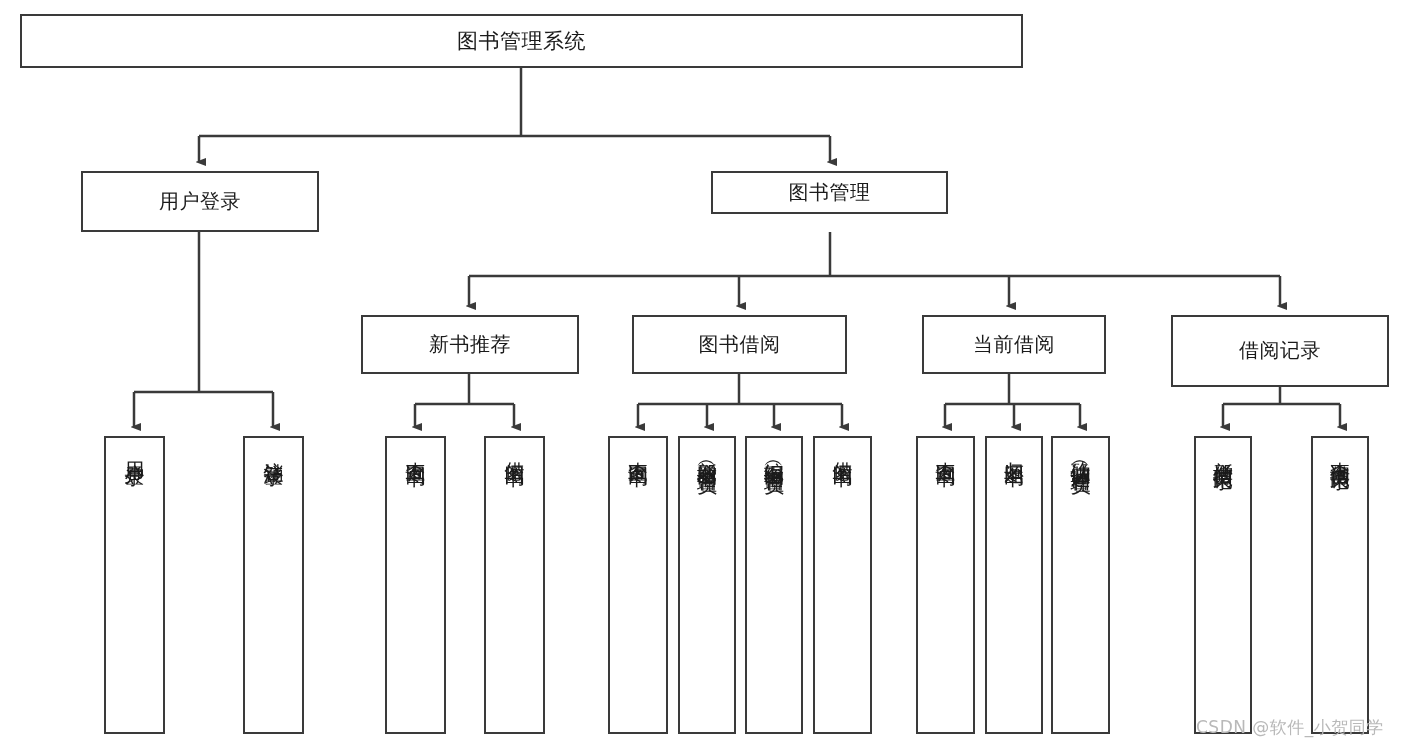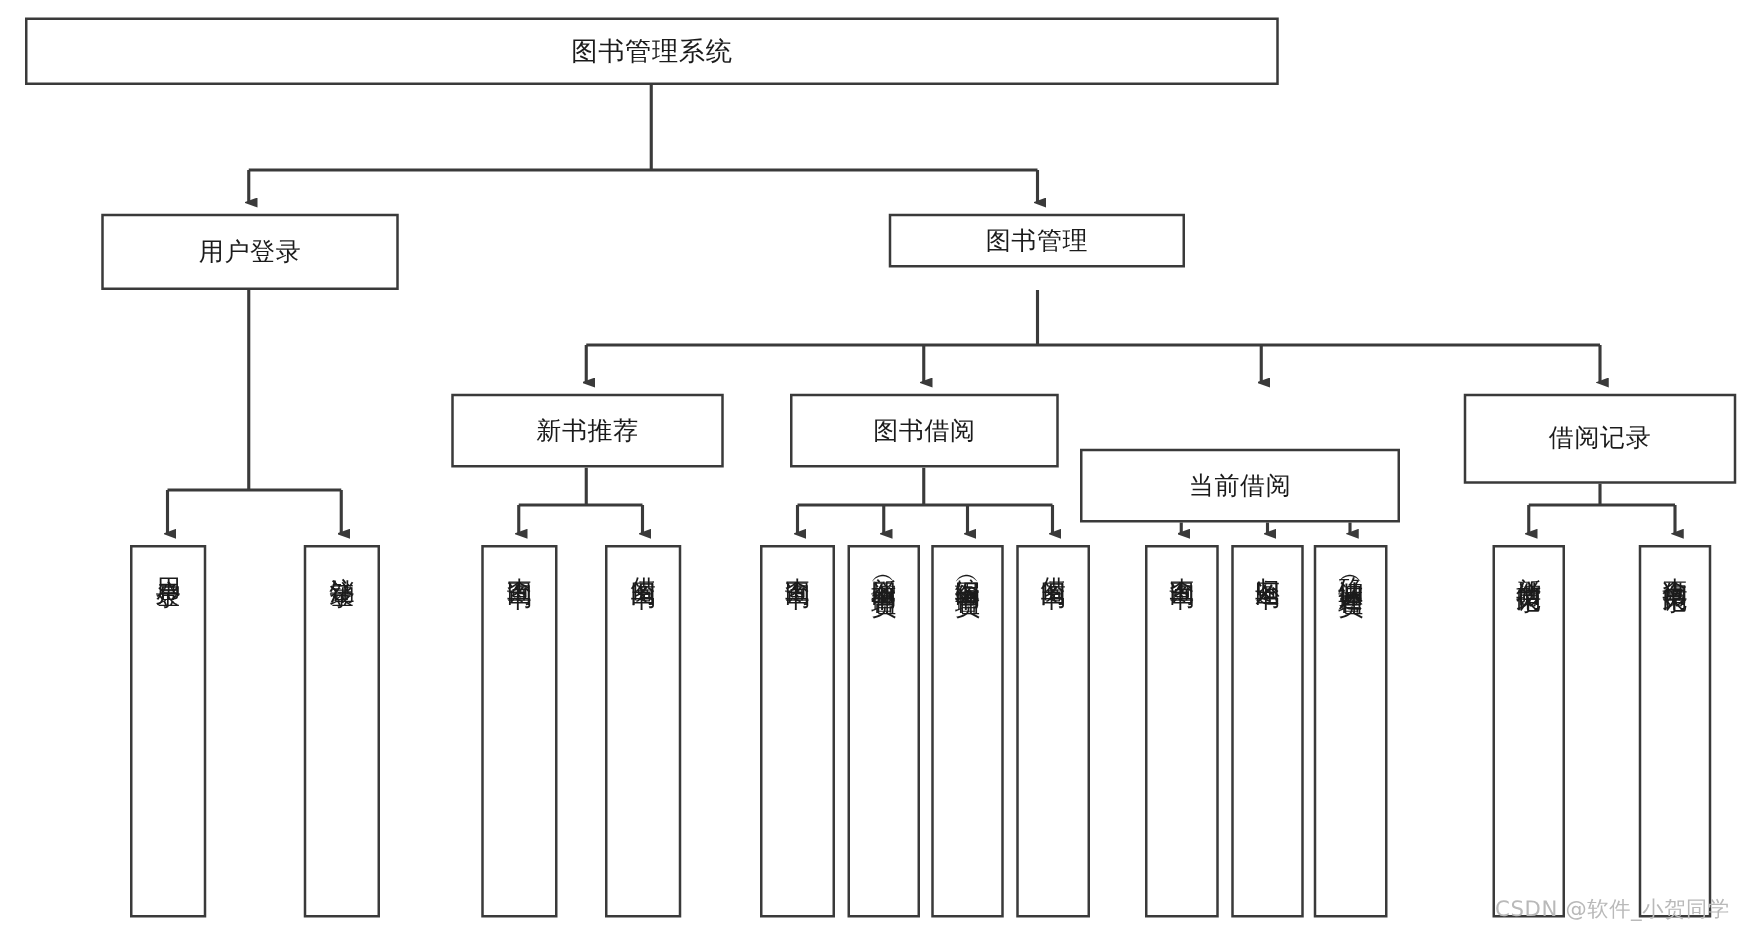--- a/index.html
+++ b/index.html
@@ -136,21 +136,21 @@
   <div class="node horiz" style="left:711px; top:171px; width:237px; height:43px;">
     <span class="label">图书管理</span>
   </div>
 
   <div class="node horiz" style="left:361px; top:315px; width:218px; height:59px;">
     <span class="label">新书推荐</span>
   </div>
   <div class="node horiz" style="left:632px; top:315px; width:215px; height:59px;">
     <span class="label">图书借阅</span>
   </div>
-  <div class="node horiz" style="left:864px; top:315px; width:256px; height:59px;margin-top:44px;">
+  <div class="node horiz" style="left:922px; top:315px; width:184px; height:59px;">
     <span class="label">当前借阅</span>
   </div>
   <div class="node horiz" style="left:1171px; top:315px; width:218px; height:72px;">
     <span class="label">借阅记录</span>
   </div>
 
   <div class="node vert" style="left:104px; top:436px; width:61px; height:298px;">
     <span class="label">用户登录</span>
   </div>
   <div class="node vert" style="left:243px; top:436px; width:61px; height:298px;">

